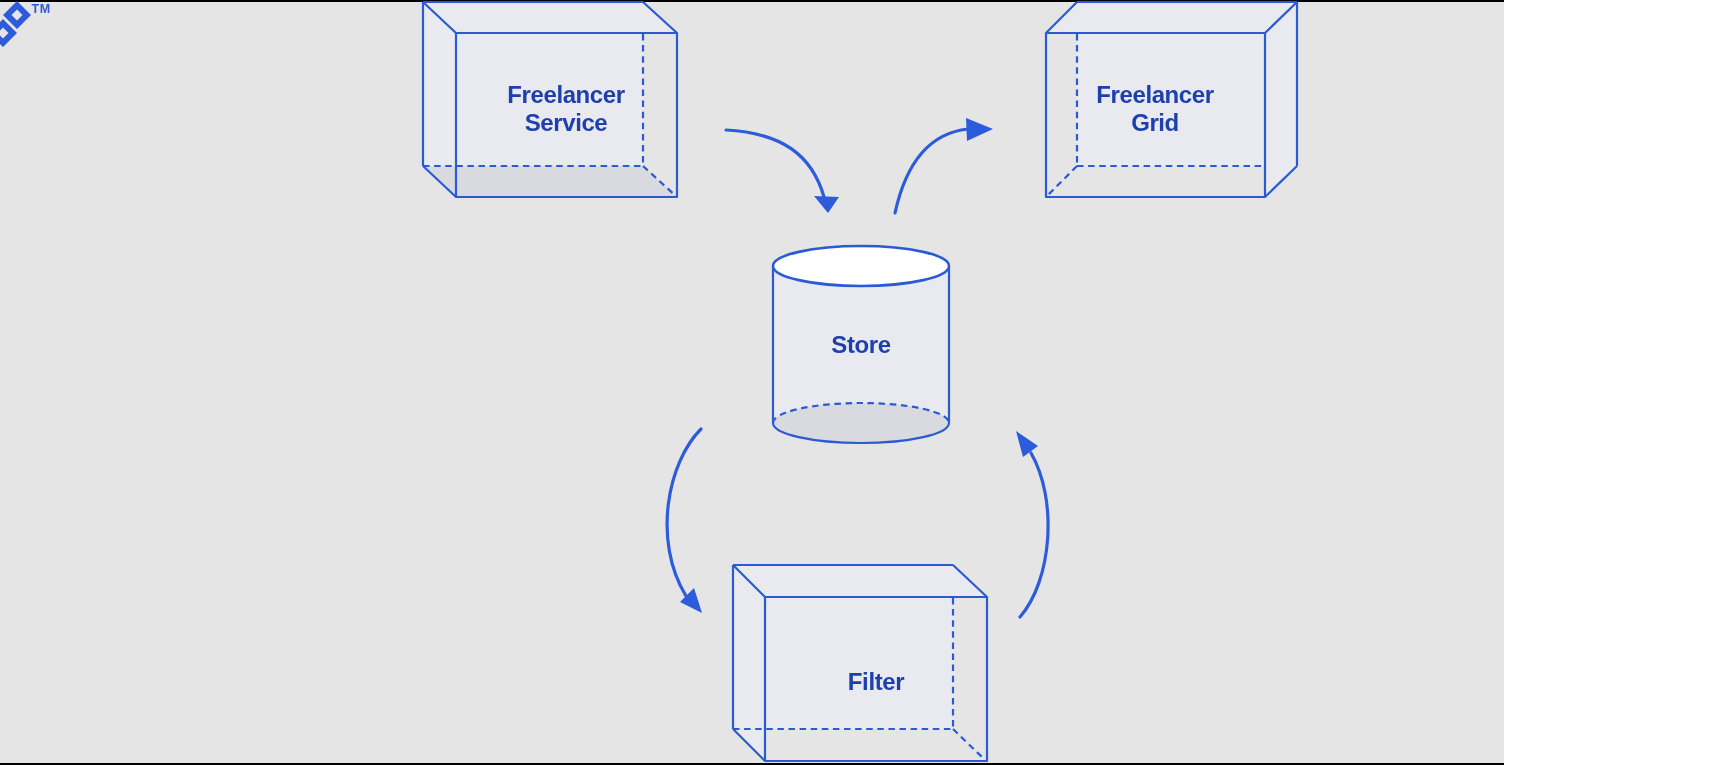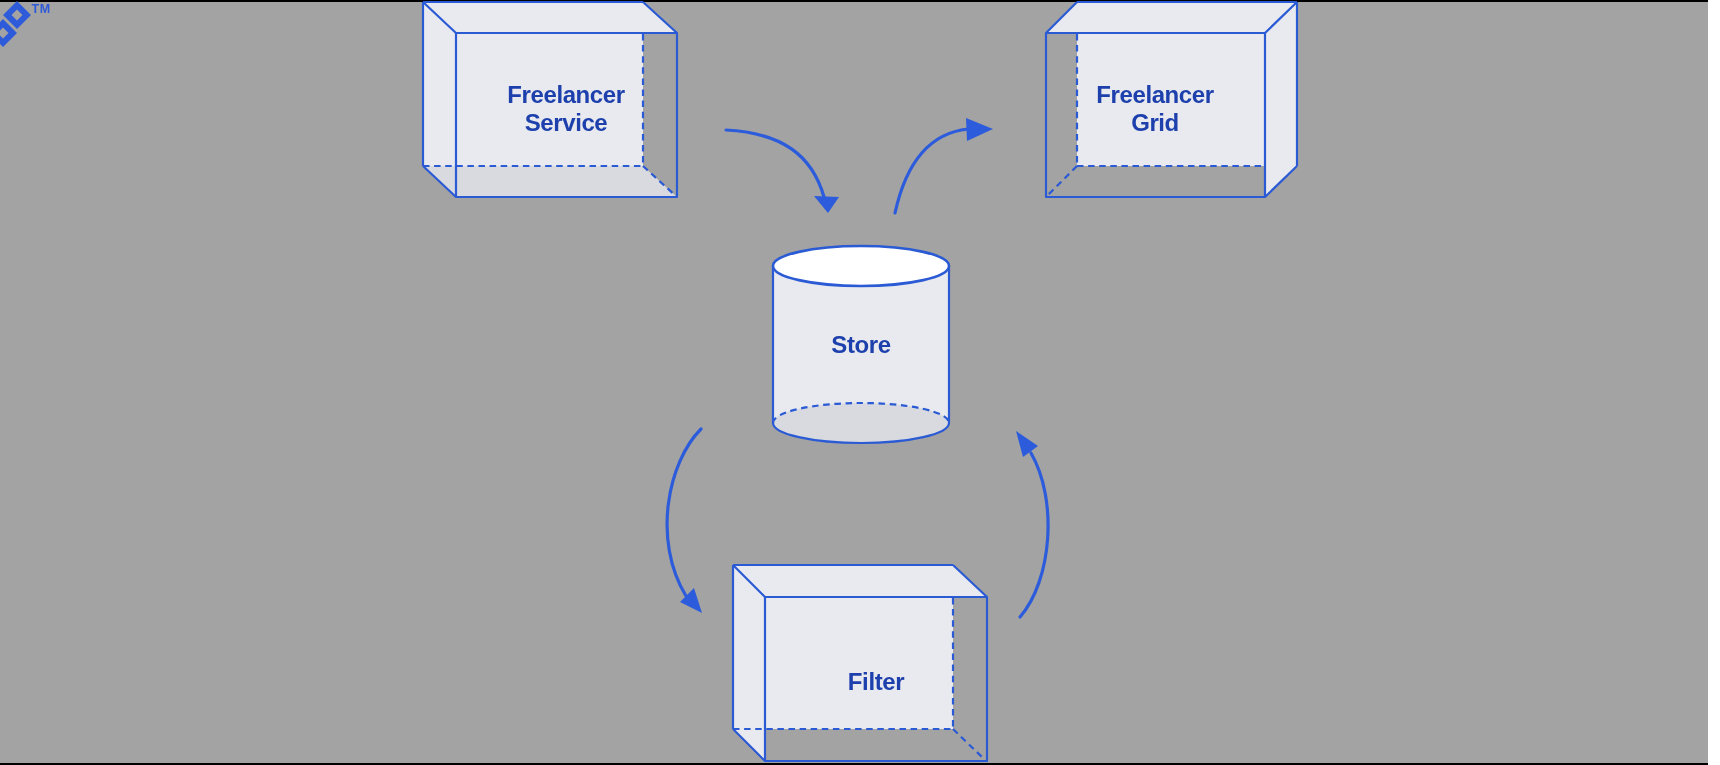--- a/index.html
+++ b/index.html
@@ -1,20 +1,20 @@
 <!DOCTYPE html>
 <html><head>
 <meta charset="utf-8">
 <style>
   html, body { margin: 0; padding: 0; background: #ffffff; }
   .canvas {
     position: relative;
-    width: 1708px;
+    width: 1504px;
     height: 765px;
-    background: #a3a3a3;
+    background: #e5e5e5;
     overflow: hidden;
     font-family: "Liberation Sans", sans-serif;
   }
   svg { display: block; }
   .node-label {
     font-family: "Liberation Sans", sans-serif;
     font-weight: 700;
     font-size: 24px;
     letter-spacing: -0.4px;
     fill: #1D40AD;

